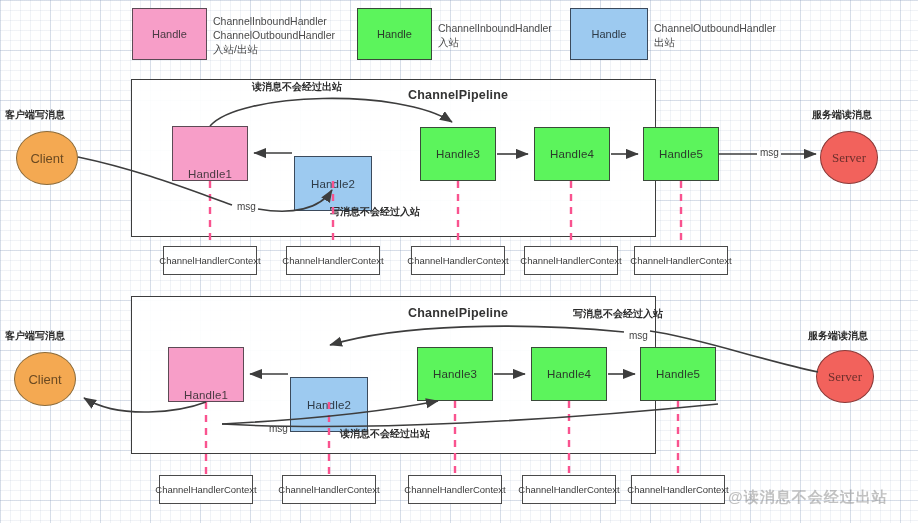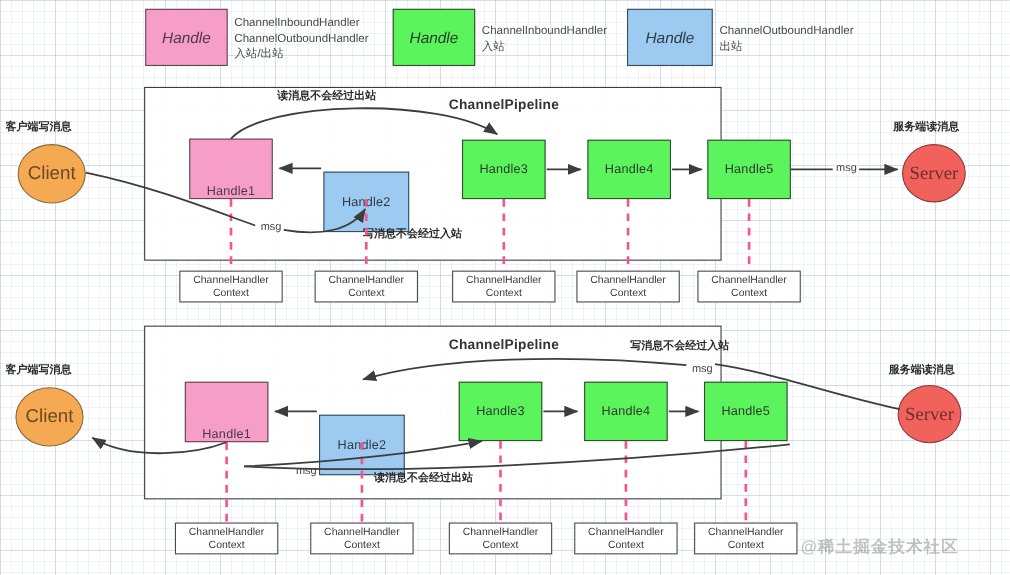--- a/index.html
+++ b/index.html
@@ -25,45 +25,45 @@
     display:flex;align-items:center;justify-content:center;
     font-size:11.5px;color:#3a3a3a;border:1.6px solid #4a4a55;
     letter-spacing:.2px;
   }
   .node.pink{background:#f79ec8;border-color:#5c4a55;color:#4a3a42;align-items:flex-end;}
   .node.blue{background:#9dcaf0;border-color:#3b4a5c;color:#2e3b47;margin-top:30px;}
   .node.green{background:#5cf45c;border-color:#3a4a3a;color:#2b3b2b;}
   .circle{
     position:absolute;border-radius:50%;box-sizing:border-box;
     display:flex;align-items:center;justify-content:center;
-    font-size:17px;border:1.6px solid #8a6a3a;
+    font-size:13px;border:1.6px solid #8a6a3a;
   }
   .circle.client{background:#f4a952;color:#6b4a22;}
   .circle.server{background:#f2625c;border-color:#8a3a38;color:#6e2f2c;font-family:Liberation Serif, serif;}
   .ctx{
     position:absolute;box-sizing:border-box;border:1.5px solid #4a4a4a;
     background:rgba(255,255,255,0.9);
-    display:flex;flex-direction:column;align-items:center;justify-content:center;
+    display:flex;flex-direction:row;align-items:center;justify-content:center;
     font-size:9.5px;color:#3a3a3a;line-height:1.18;text-align:center;
   }
   .panel{
     position:absolute;box-sizing:border-box;
     border:1.6px solid #3d3d3d;background:rgba(255,255,255,0.92);
   }
   .pipe-title{
     position:absolute;font-size:12.5px;font-weight:bold;color:#333;
     letter-spacing:.2px;
   }
   .cn{
     position:absolute;font-size:10px;font-weight:bold;color:#2b2b2b;
     white-space:nowrap;
   }
   .legend-box{
     position:absolute;box-sizing:border-box;border:1.6px solid #4a4a55;
-    display:flex;align-items:center;justify-content:center;font-size:14px;font-style:italic;
+    display:flex;align-items:center;justify-content:center;font-size:11px;
   }
   .legend-box.pink{background:#f79ec8;border-color:#5c4a55;color:#4a3a42;}
   .legend-box.green{background:#5cf45c;border-color:#3a4a3a;color:#2b3b2b;}
   .legend-box.blue{background:#9dcaf0;border-color:#3b4a5c;color:#2e3b47;}
   .legend-txt{
     position:absolute;font-size:10.5px;color:#4a4a4a;line-height:1.33;
     white-space:pre-line;
   }
   .msg-lbl{
     position:absolute;font-size:10px;color:#444;background:rgba(255,255,255,0.85);
@@ -260,15 +260,15 @@
 
       <path d="M718,404 C560,420 360,432 222,424"></path>
       <path d="M222,424 C300,420 380,412 438,401" marker-end="url(#ah)"></path>
 
       <line x1="494" y1="374" x2="525" y2="374" marker-end="url(#ah)"></line>
 
       <line x1="608" y1="374" x2="635" y2="374" marker-end="url(#ah)"></line>
     </g>
   </svg>
 
-  <div class="watermark wm2" style="left:728px;top:488px;">@稀土掘金技术社区</div>
+  <div class="watermark wm2" style="left:728px;top:488px;">@读消息不会经过出站</div>
 
 </div>
 
 </body></html>

